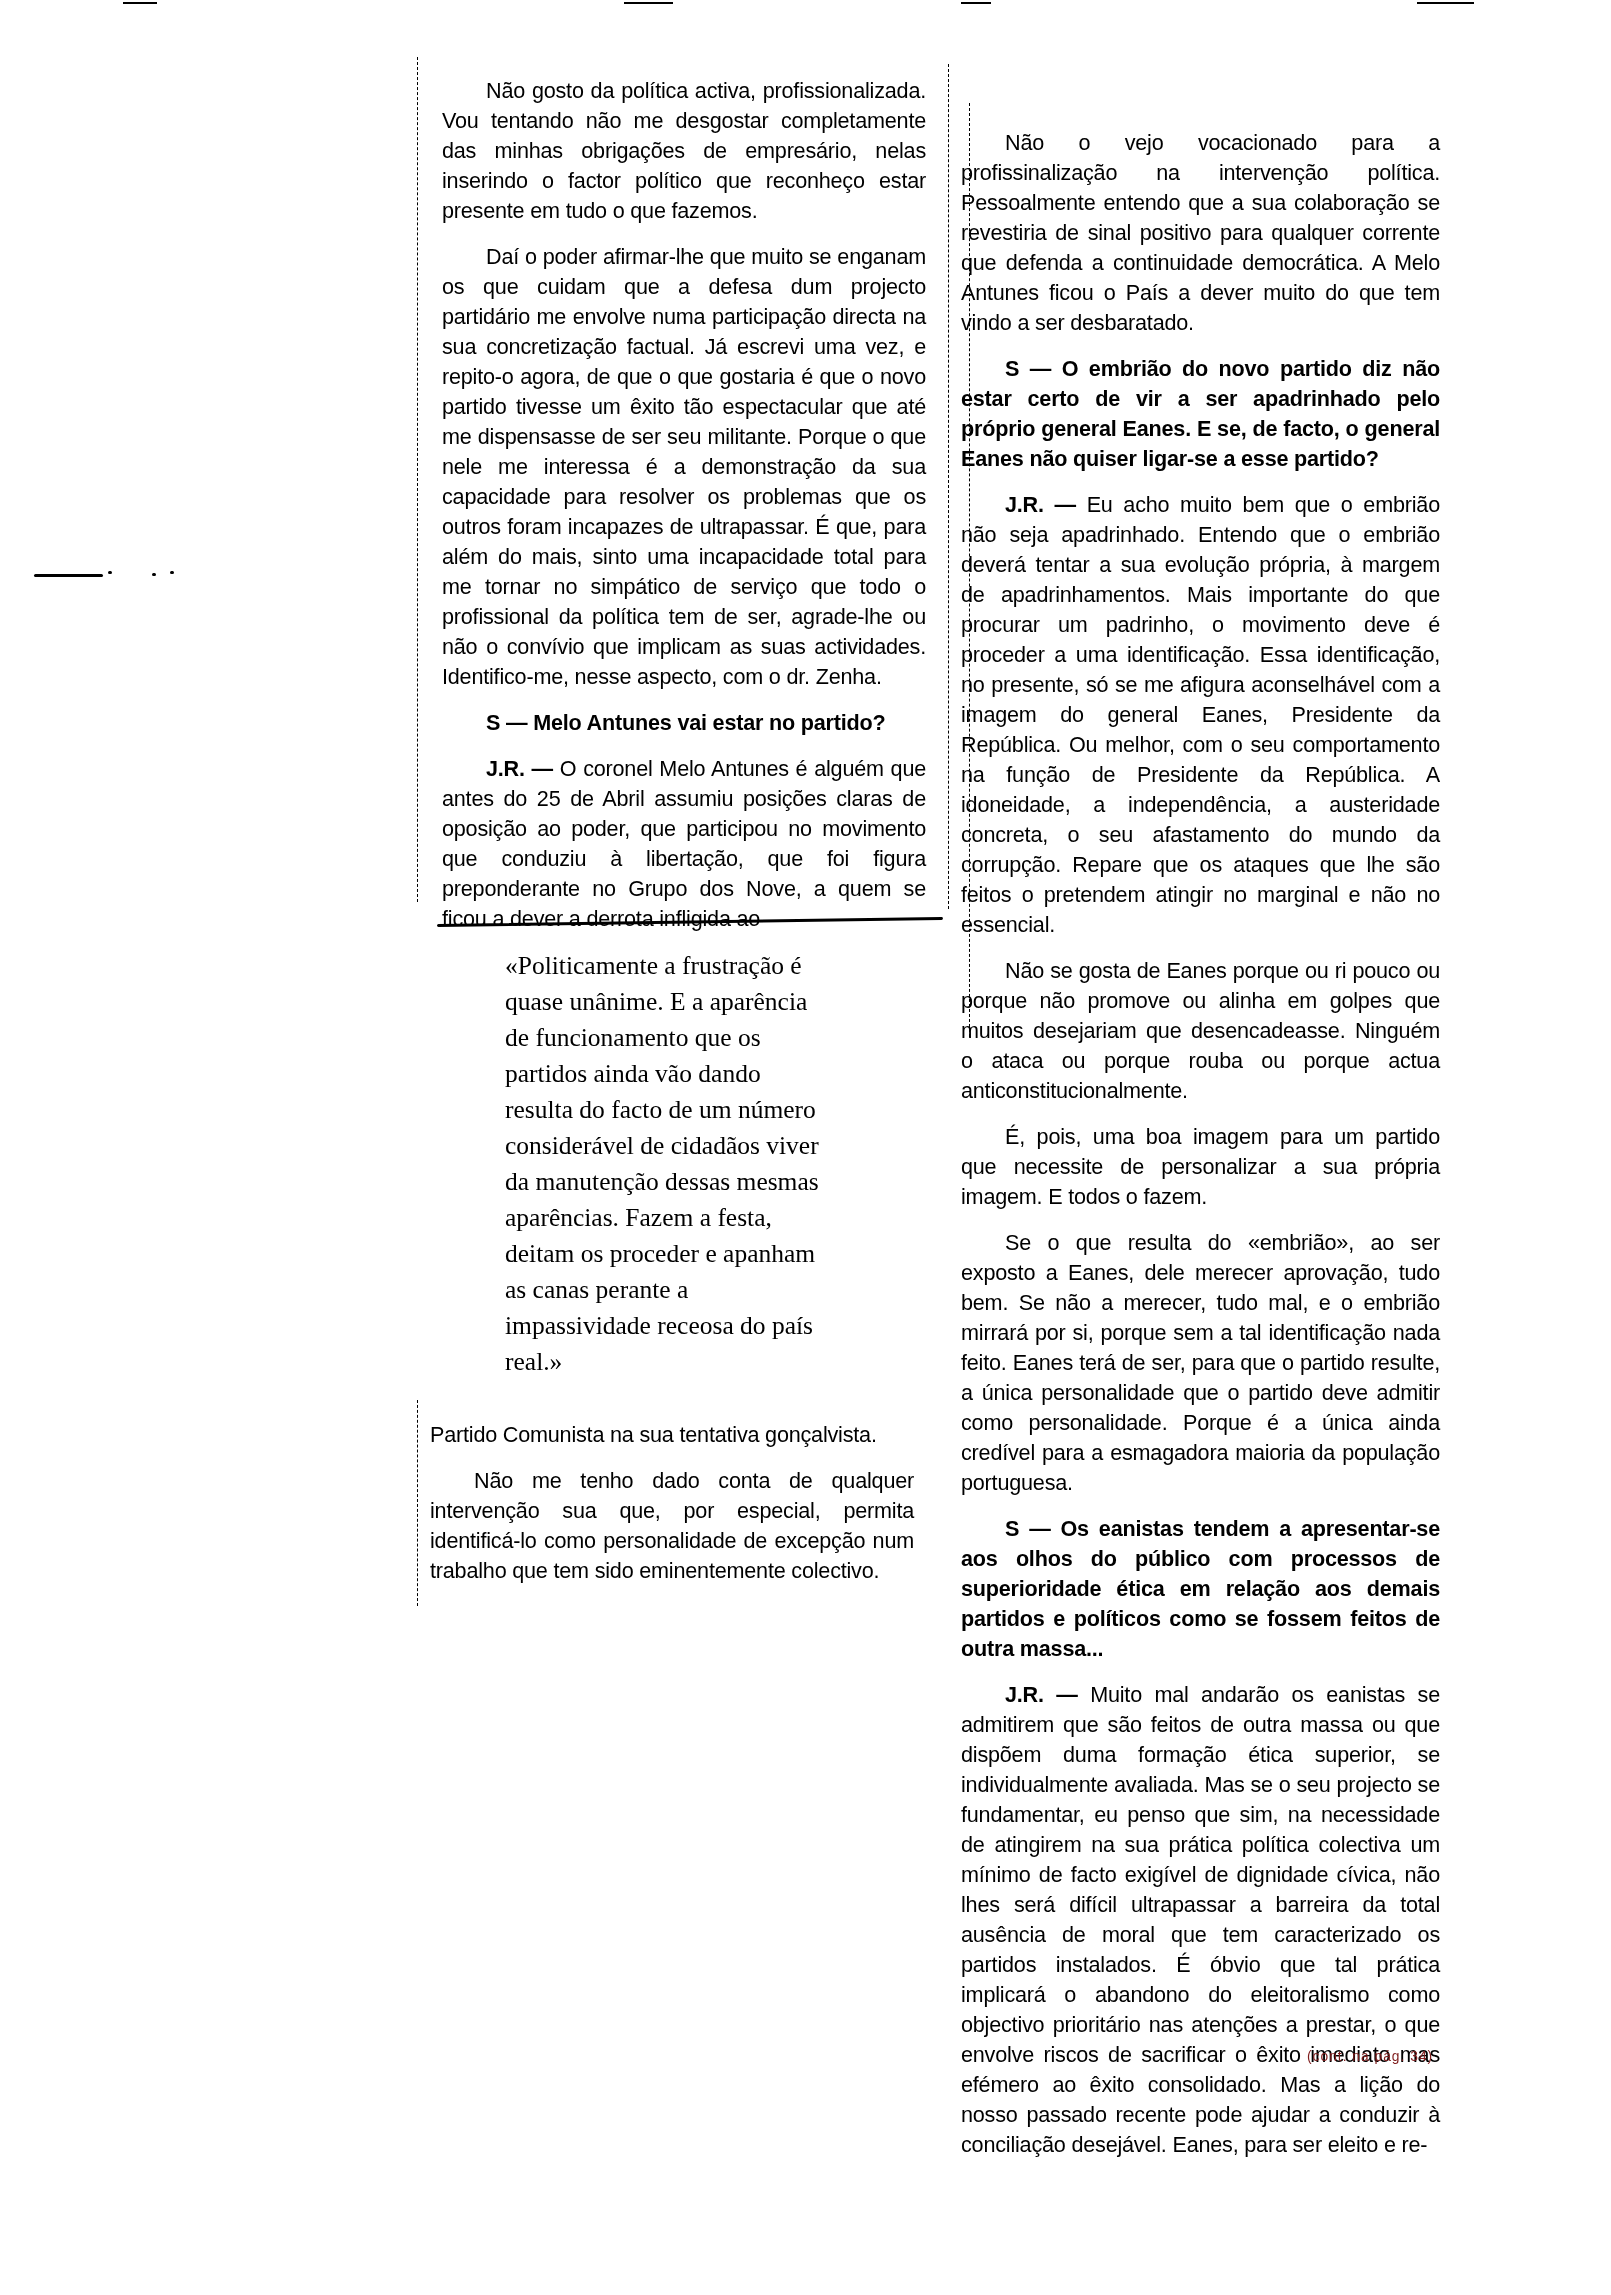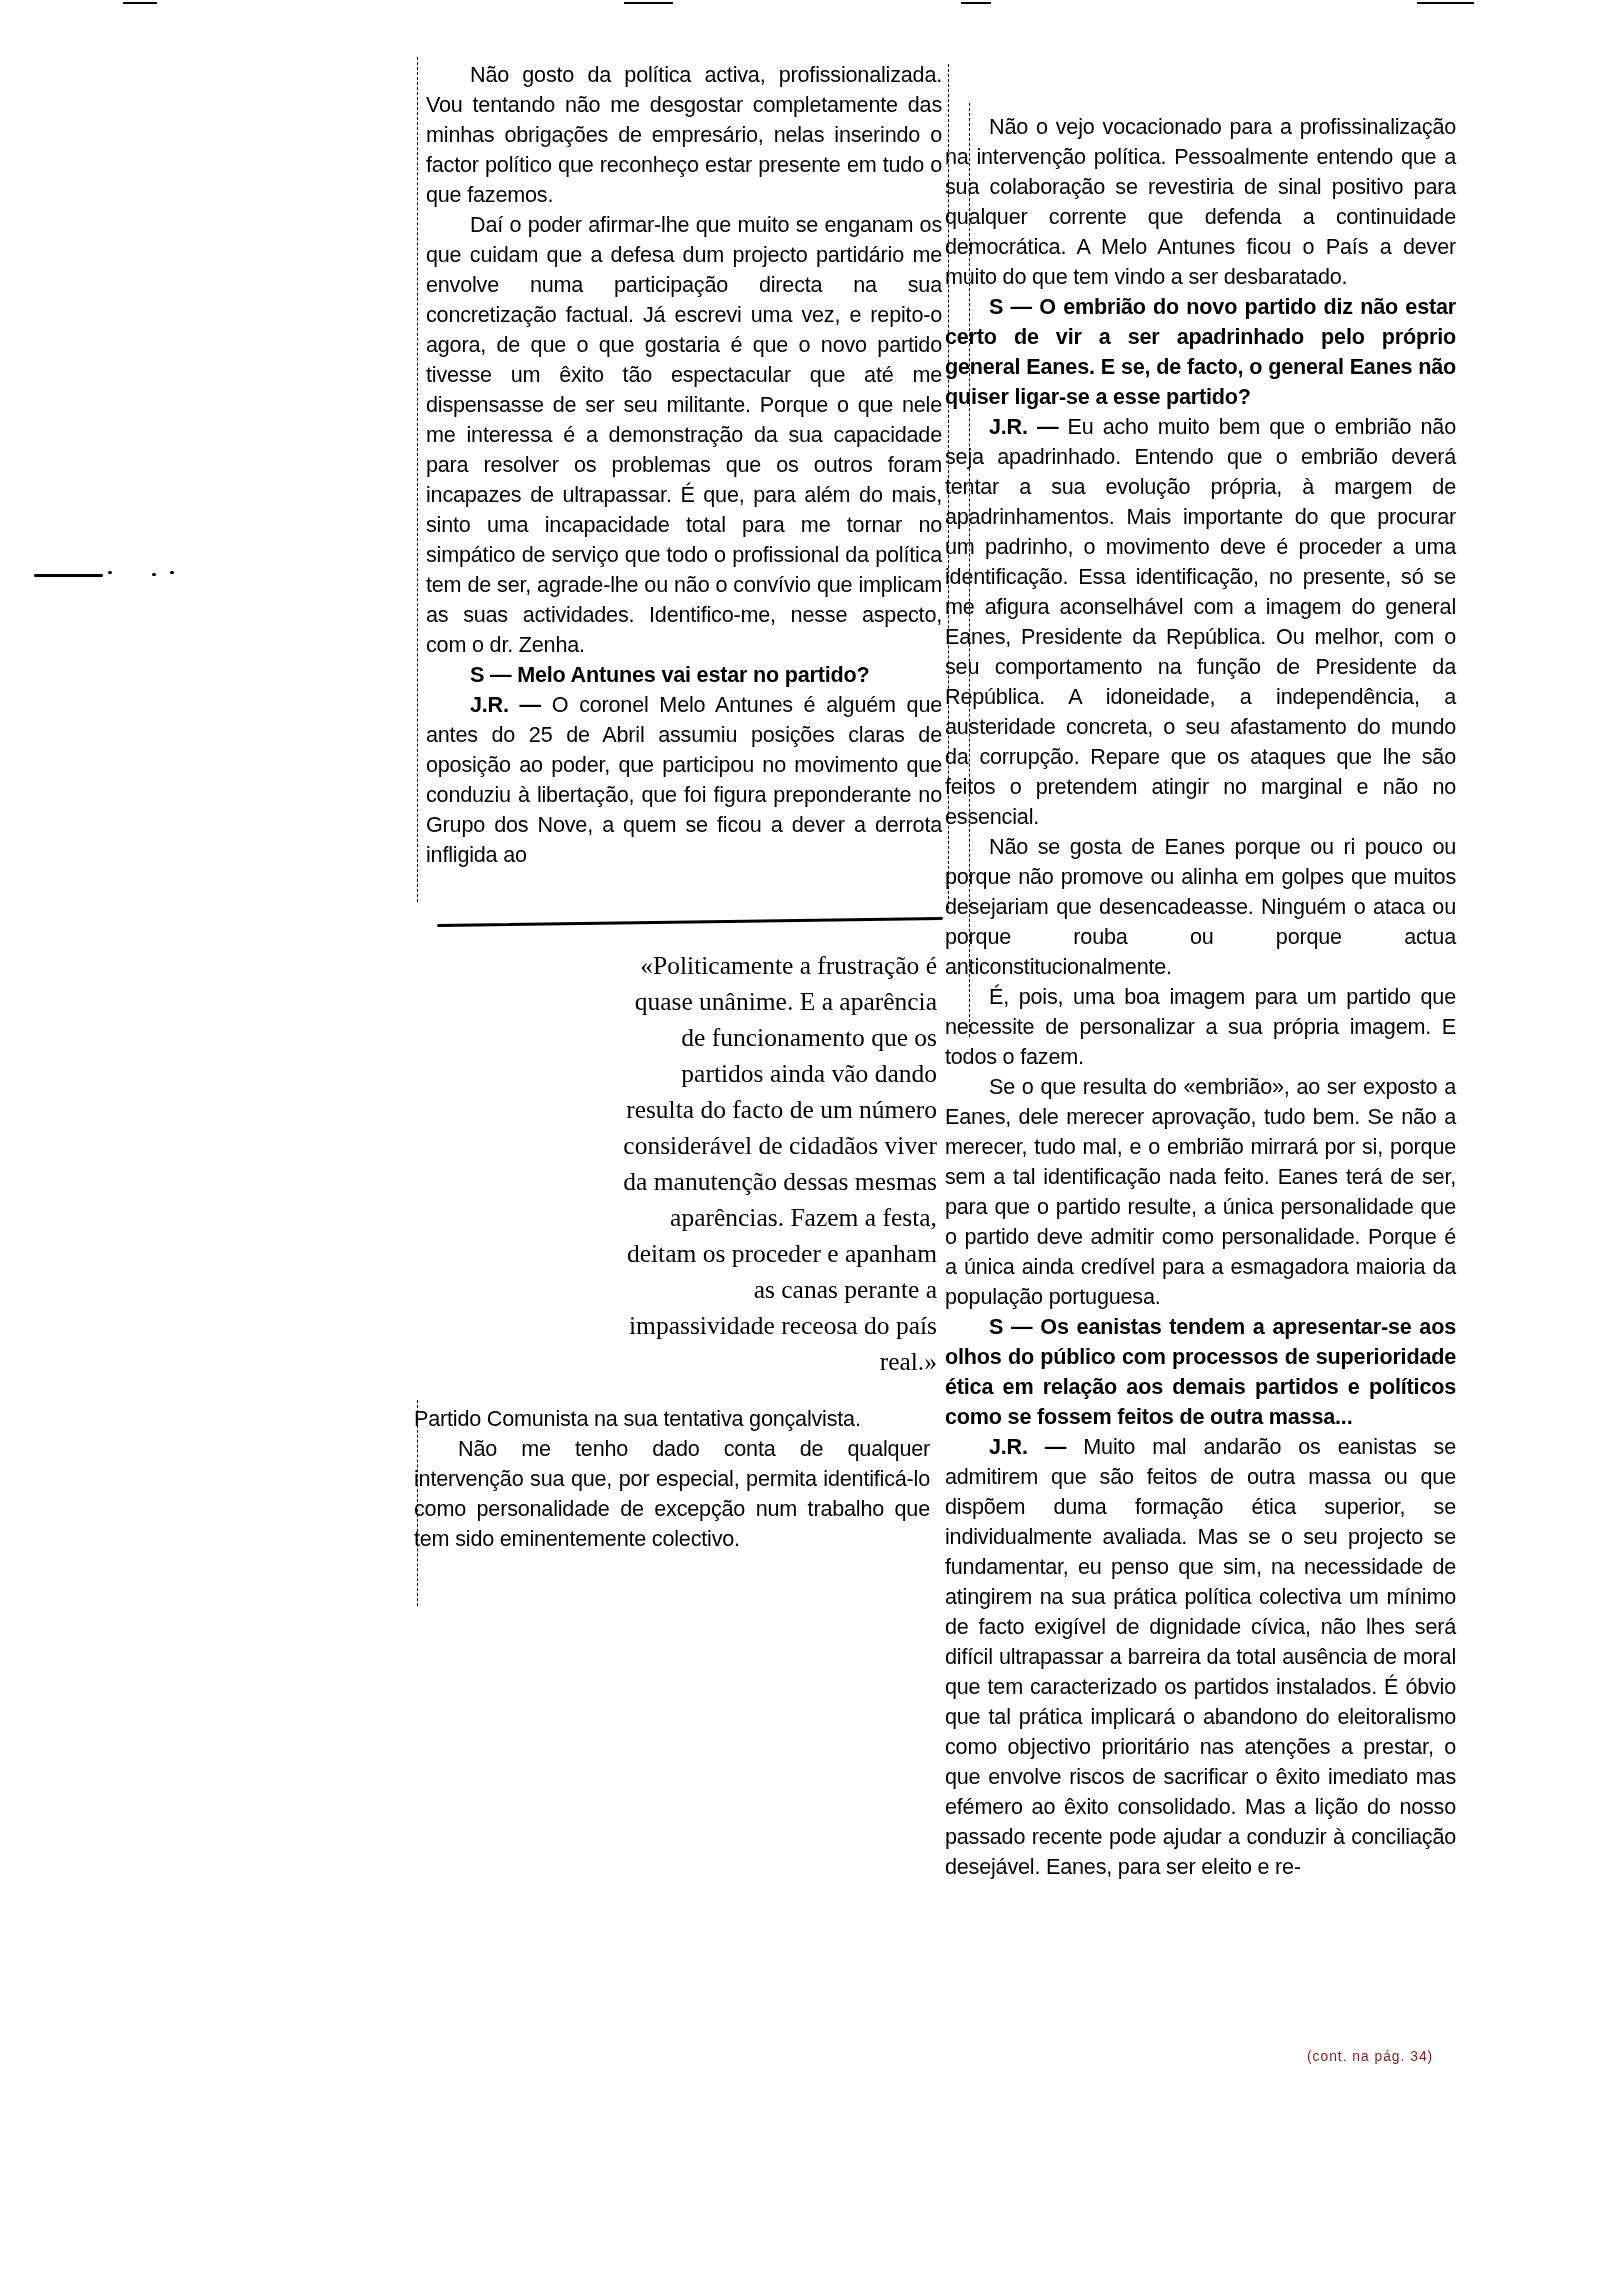--- a/index.html
+++ b/index.html
@@ -1,27 +1,27 @@
 <!DOCTYPE html>
 <html style="font-size:7.9px"><head>
 <meta charset="utf-8">
 <style>
   html, body { margin:0; padding:0; background:#ffffff; }
   body { width:1612px; height:2295px; position:relative; overflow:hidden; color:#000; }
   .page { position:absolute; left:0; top:0; width:1612px; height:2295px; }
   .col { position:absolute; font-family:"Liberation Sans Narrow","Liberation Sans", sans-serif; }
-  .col p { margin:0; text-align:justify; font-size:21.6px; line-height:30px; letter-spacing:-0.2px; transform-origin:left top; }
+  .col p { margin:16px; text-align:justify; font-size:21.6px; line-height:30px; letter-spacing:-0.2px; transform-origin:left top; }
   .col p.indent { text-indent:44px; }
   .col p.q { font-weight:bold; }
   .col p .spk { font-weight:bold; }
   #col-left { left:426px; top:60px; width:516px; }
   #col-left-bottom { left:414px; top:1404px; width:516px; }
   #col-right { left:945px; top:112px; width:511px; }
   .quote { position:absolute; left:505px; top:948px; width:432px; font-family:"Liberation Serif","DejaVu Serif", serif; font-size:25.5px; line-height:36px; }
-  .quote span { display:block; white-space:nowrap;text-align:right; }
+  .quote span { display:block; white-space:nowrap; }
   .rule-left { position:absolute; left:417px; width:0; border-left:1.5px dashed #000; }
   .rule-right { position:absolute; width:0; border-left:1px dashed #000; }
   .divider { position:absolute; left:437px; top:924px; width:506px; height:2.9px; background:#000; transform:rotate(-0.8deg); transform-origin:left center; border-radius:1.5px; }
   .margin-mark { position:absolute; left:34px; top:574px; width:69px; height:2.9px; background:#000; border-radius:1.5px; }
   .margin-dot { position:absolute; width:3.9px; height:2.9px; background:#000; border-radius:1.5px; }
   .top-dash { position:absolute; top:2px; height:2px; background:#000; }
   .footer { position:absolute; left:1307px; top:2049px; font-family:"Liberation Sans", sans-serif; font-size:13.8px; color:#7f1d1d; letter-spacing:1px; }
 </style>
 </head>
 <body>

